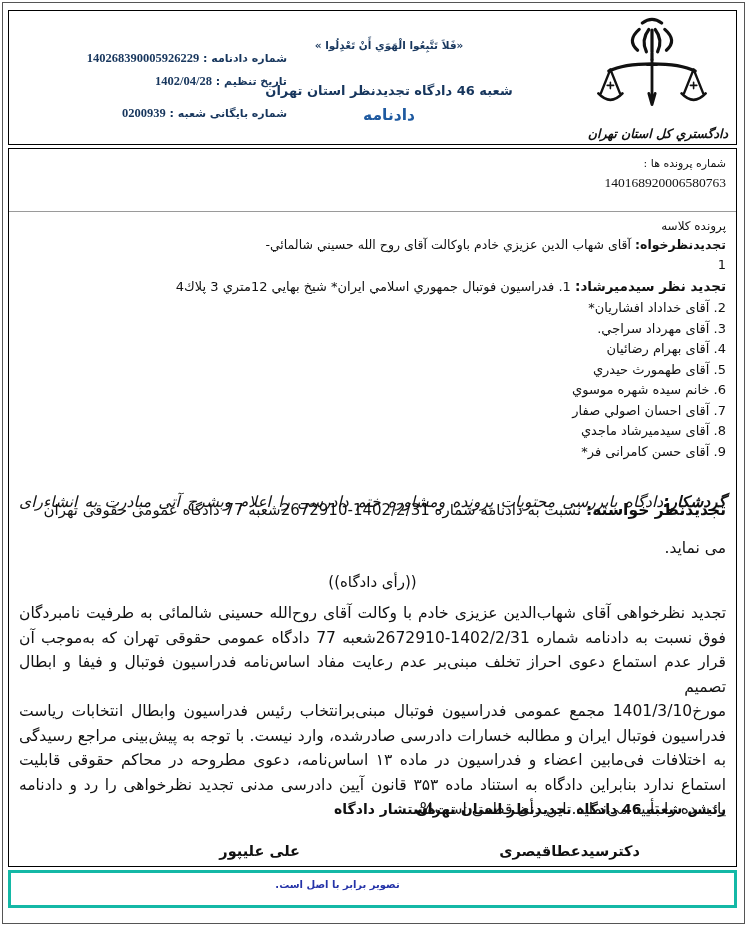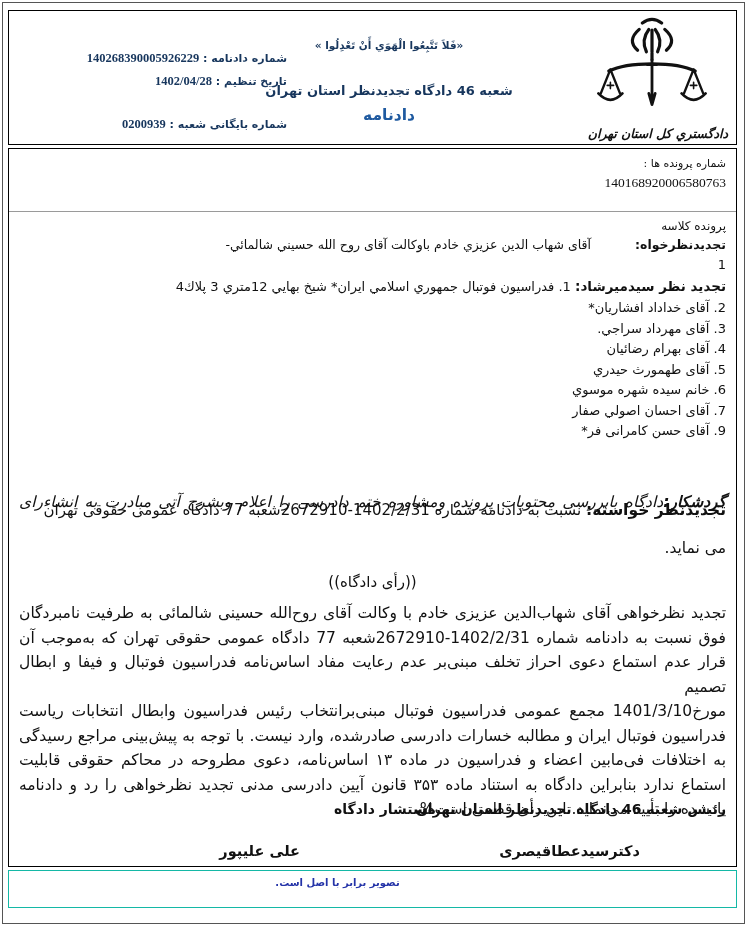--- a/index.html
+++ b/index.html
@@ -6,45 +6,45 @@
   body { background:#fff; }
   .page {
     position:relative; width:747px; height:926px; background:#ffffff;
     font-family:"DejaVu Sans", sans-serif; color:#111; overflow:hidden;
   }
   .outer-border { position:absolute; inset:2px; border:1px solid #555; }
 
   
   .header-box { position:absolute; left:8px; top:10px; width:729px; height:135px; border:1px solid #000; background:#fff; }
   .body-box   { position:absolute; left:8px; top:148px; width:729px; height:719px; border:1px solid #000; background:#fff; }
-  .footer-box { position:absolute; left:8px; top:870px; width:729px; height:38px; border:1px solid #14b8a6; background:#fff; }
+  .footer-box { position:absolute; left:8px; top:870px; width:729px; height:38px; border:3px solid #14b8a6; background:#fff; }
 
   
   .h-fields { position:absolute; top:36px; left:12px; width:266px; direction:rtl; text-align:right; color:#17365d; }
   .h-field  { font-size:11px; font-weight:bold; line-height:23px; white-space:nowrap; }
   .h-field .val { font-family:"Liberation Serif", serif; font-size:12.5px; }
-  .h-field.gap { margin-top:20px; }
+  .h-field.gap { margin-top:9px; }
 
   .h-center { position:absolute; top:0; left:238px; width:284px; text-align:center; direction:rtl; }
   .verse    { position:absolute; top:28px; left:0; right:0; font-size:10.5px; font-weight:bold; color:#17365d; white-space:nowrap; }
   .branch   { position:absolute; top:72px; left:0; right:0; font-size:13px; font-weight:bold; color:#17365d; white-space:nowrap; }
   .doctype  { position:absolute; top:95px; left:0; right:0; font-size:15.5px; font-weight:bold; color:#1f5aa0; }
 
   .h-emblem { position:absolute; top:4px; right:28px; width:112px; height:104px; }
   .h-org    { position:absolute; bottom:3px; right:8px; font-size:12.5px; font-weight:bold; direction:rtl;font-style:italic; }
 
   
   .files-label  { position:absolute; top:8px; right:10px; font-size:11px; direction:rtl;margin-left:8px; }
   .files-number { position:absolute; top:26px; right:10px; font-size:13.5px; font-family:"Liberation Serif", serif; }
   .divider { position:absolute; top:62px; left:0; right:0; border-top:1px solid #9a9a9a; }
 
   .classe-group { position:absolute; top:68px; right:10px; left:10px; direction:rtl; text-align:right; }
   .classe-title { font-size:12px; line-height:18px; }
   .appellant    { font-size:12.5px; line-height:20px; }
-  .appellant .lbl { font-weight:bold;margin-left:40px; }
+  .appellant .lbl { font-weight:bold; }
   .stray-one    { font-size:13px; line-height:20px; }
   .resp-first   { font-size:13px; line-height:22px; }
   .resp-first .lbl { font-weight:bold; font-size:13.5px; }
   .resp-item    { font-size:13px; line-height:20.5px; }
 
   .khasteh { position:absolute; top:312px; right:10px; left:10px; direction:rtl; text-align:right; font-size:15px; line-height:26px;margin-top:36px; }
   .khasteh .lbl { font-weight:bold; font-size:15.5px; }
 
   .gardesh-line1 { position:absolute; top:340px; right:10px; left:10px; direction:rtl;
                    text-align:justify; text-align-last:justify; font-size:15.5px; line-height:26px;font-style:italic; }
@@ -140,20 +140,21 @@
       <div class="stray-one">1</div>
       <div class="resp-first">
         <span class="lbl">تجدید نظر سیدمیرشاد:</span><span> 1. فدراسیون فوتبال جمهوري اسلامي ایران* شیخ بهایي 12متري 3 پلاك4</span>
       </div>
       <div class="resp-item">2. آقای خداداد افشاریان*</div>
       <div class="resp-item">3. آقای مهرداد سراجي.</div>
       <div class="resp-item">4. آقای بهرام رضائیان</div>
       <div class="resp-item">5. آقای طهمورث حیدري</div>
       <div class="resp-item">6. خانم سیده شهره موسوي</div>
       <div class="resp-item">7. آقای احسان اصولي صفار</div>
+      <div class="resp-item">8. آقای سیدمیرشاد ماجدي</div>
       <div class="resp-item">9. آقای حسن کامرانی فر*</div>
     </div>
 
     <div class="khasteh">
       <span class="lbl">تجدیدنظر خواسته:</span><span> نسبت به دادنامه شماره 1402/2/31-2672910شعبه 77 دادگاه عمومی حقوقی تهران</span>
     </div>
 
     <div class="gardesh-line1">
       <span class="lbl">گردشکار:</span><span>دادگاه بابررسی محتویات پرونده ومشاوره ختم دادرسی را اعلام وبشرح آتی مبادرت به انشاءرای</span>
     </div>

